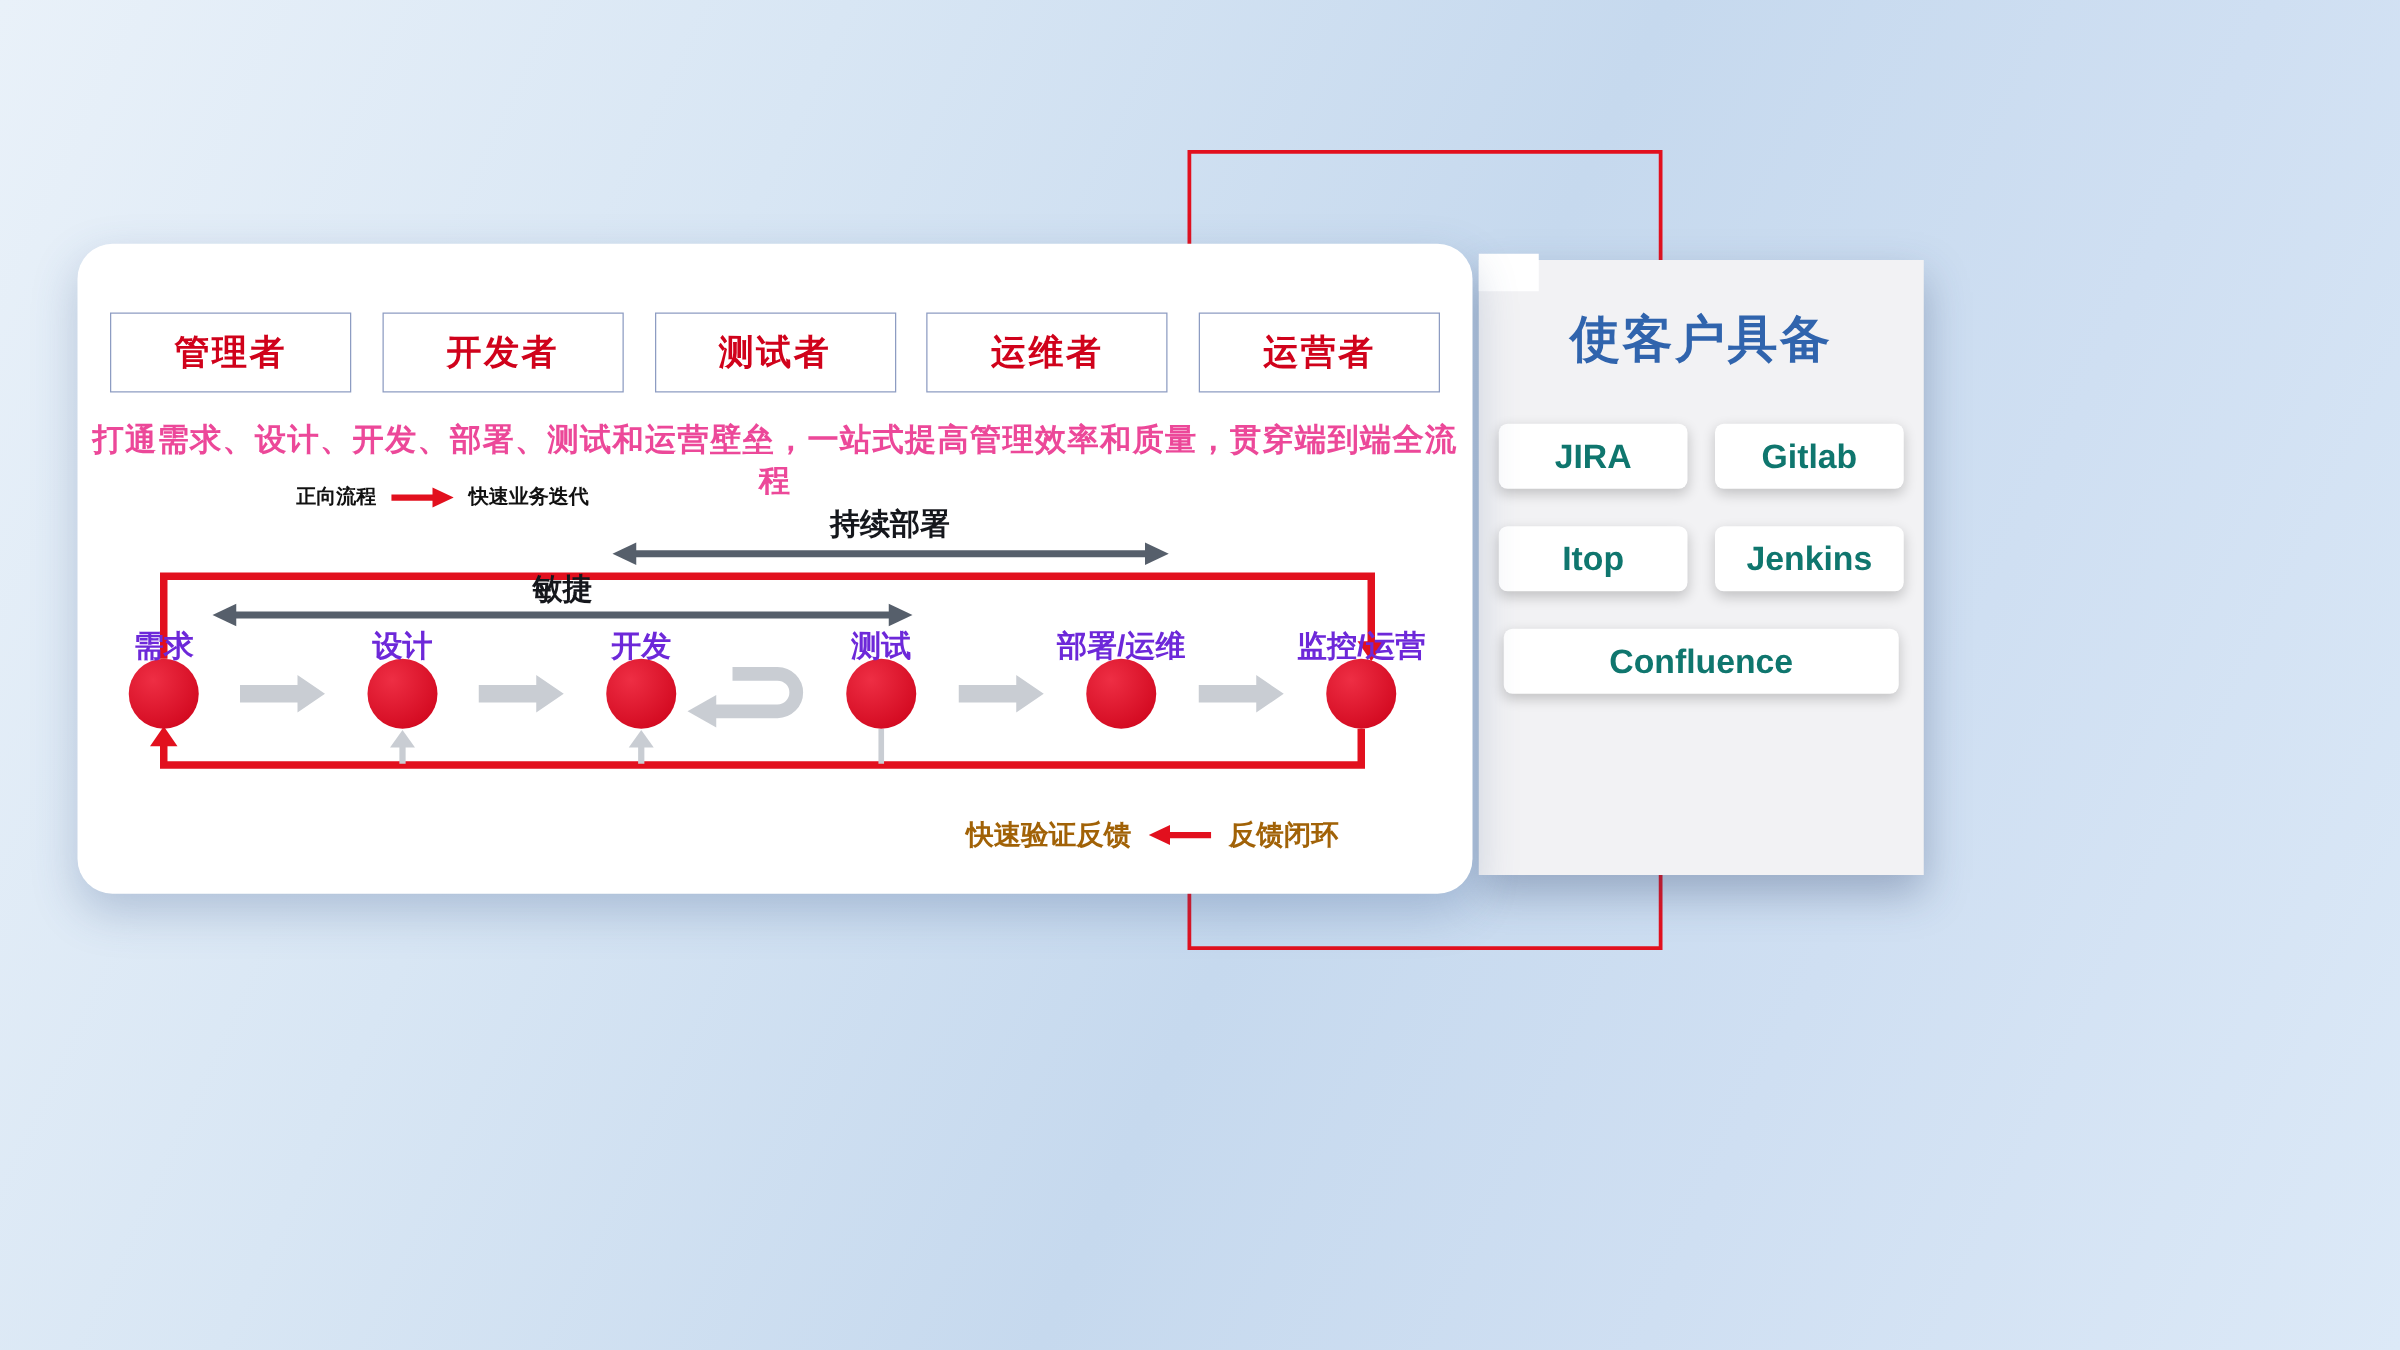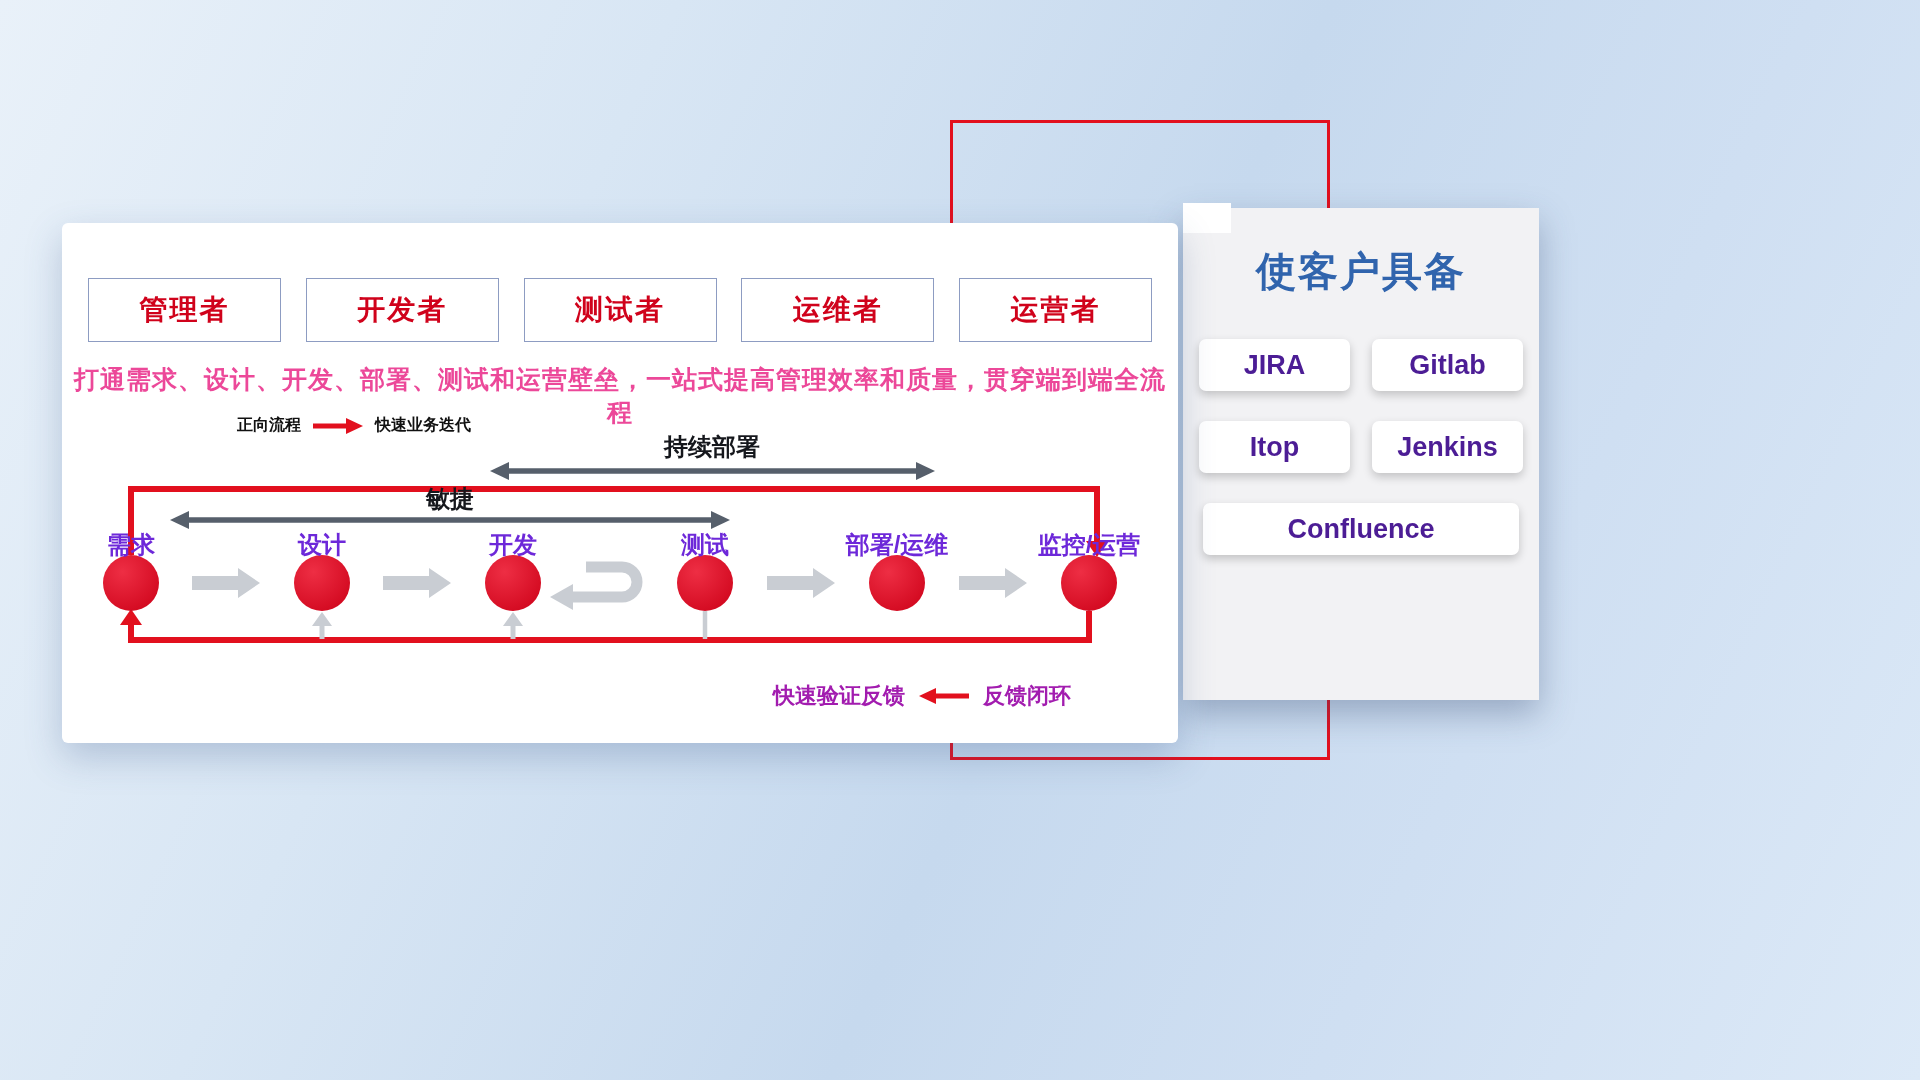--- a/index.html
+++ b/index.html
@@ -15,23 +15,22 @@
     position:absolute; left:950px; top:120px; width:380px; height:640px;
     border:3px solid #e2101e; z-index:1;
   }
 
   
   .notch { position:absolute; left:1183px; top:203px; width:48px; height:30px; background:#ffffff; z-index:3; }
 
   
   .main-card {
     position:absolute; left:62px; top:195px; width:1116px; height:520px;
-    background:#ffffff; border-radius:6px; z-index:4;
+    background:#ffffff; border-radius:28px; z-index:4;
     box-shadow:0 14px 36px rgba(60,90,140,.28);
-    margin-top:28px;
   }
 
   .roles { position:absolute; top:55px; left:0; width:100%; padding:0 26px;
     display:flex; justify-content:space-between; }
   .role-box {
     width:193px; height:64px; border:1.5px solid #8d9cc2; background:#fff;
     display:flex; align-items:center; justify-content:center;
     color:#d0021b; font-size:28px; font-weight:bold; letter-spacing:2px;
   }
 
@@ -39,21 +38,21 @@
     position:absolute; top:140px; left:0; width:100%; text-align:center;
     font-size:25px; font-weight:bold; color:#ec4899; letter-spacing:1px;
   }
 
   .legend-forward {
     position:absolute; left:175px; top:192px; display:flex; align-items:center; gap:12px;
     font-size:16px; font-weight:bold; color:#111;
   }
   .legend-feedback {
     position:absolute; left:711px; top:458px; display:flex; align-items:center; gap:14px;
-    font-size:22px; font-weight:bold; color:#a21caf;
+    font-size:22px; font-weight:bold; color:#a16207;
   }
 
   .flow-svg { position:absolute; left:0; top:0; width:1116px; height:520px; }
 
   .flow-label {
     position:absolute; transform:translateX(-50%); white-space:nowrap;
     font-size:24px; font-weight:bold; color:#15171c;
   }
   .lbl-deploy { left:650px; top:208px; }
   .lbl-agile  { left:388px; top:260px; }
@@ -69,21 +68,21 @@
   .panel-title { text-align:center; font-weight:bold; color:#3064ad; letter-spacing:2px; }
   .panel-title.line1 { margin-top:36px; font-size:40px; }
   .panel-title.line2 { margin-top:32px; font-size:40px; }
   .tools {
     margin:40px 16px 0 16px; display:grid; grid-template-columns:1fr 1fr;
     column-gap:22px; row-gap:30px;
   }
   .tool-btn {
     height:52px; background:#ffffff; border-radius:7px;
     display:flex; align-items:center; justify-content:center;
-    font-size:27px; font-weight:bold; color:#4c1d95;
+    font-size:27px; font-weight:bold; color:#0f766e;
     box-shadow:0 4px 10px rgba(0,0,0,.20);
   }
   .tool-btn.wide { grid-column:1 / span 2; margin:0 4px; }
 </style>
 </head>
 <body>
 
 <div class="red-frame"></div>
 
 <div class="main-card">

